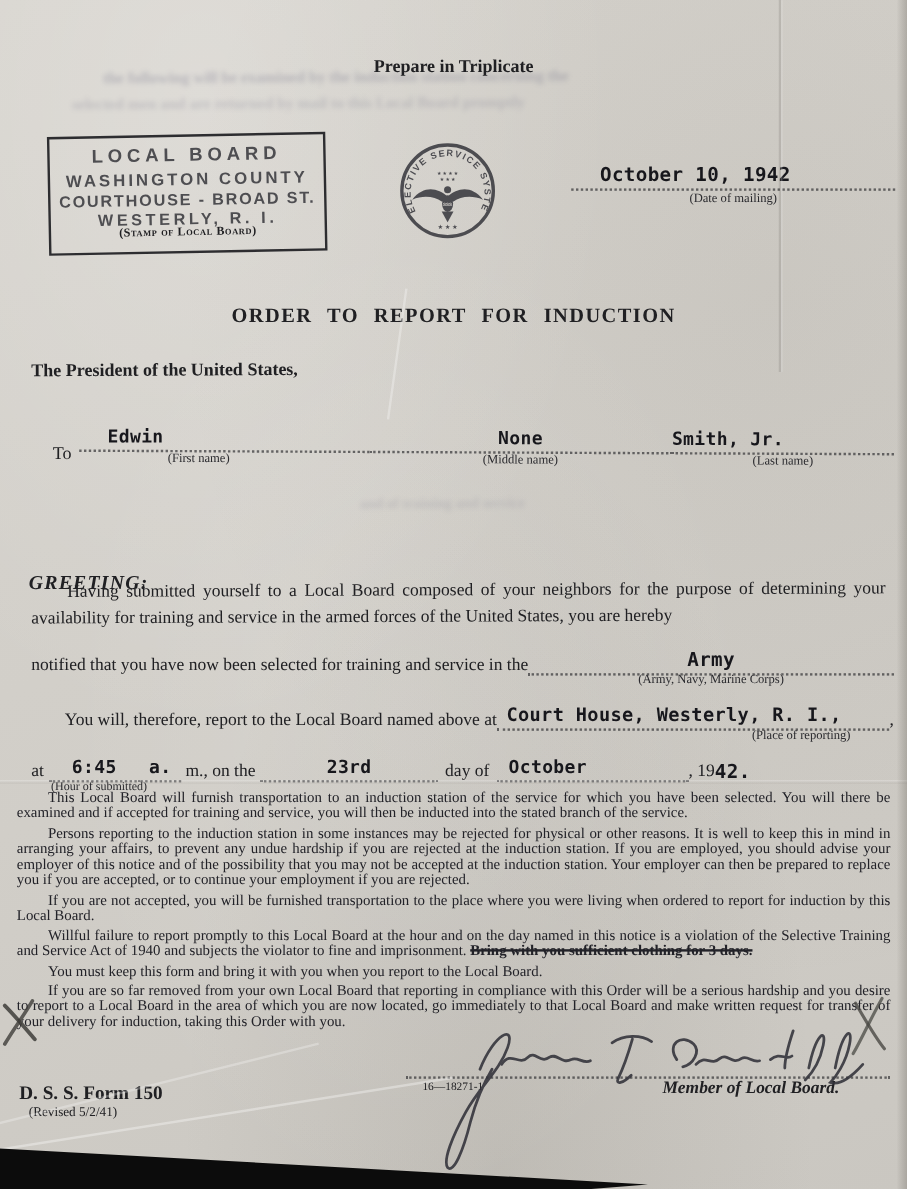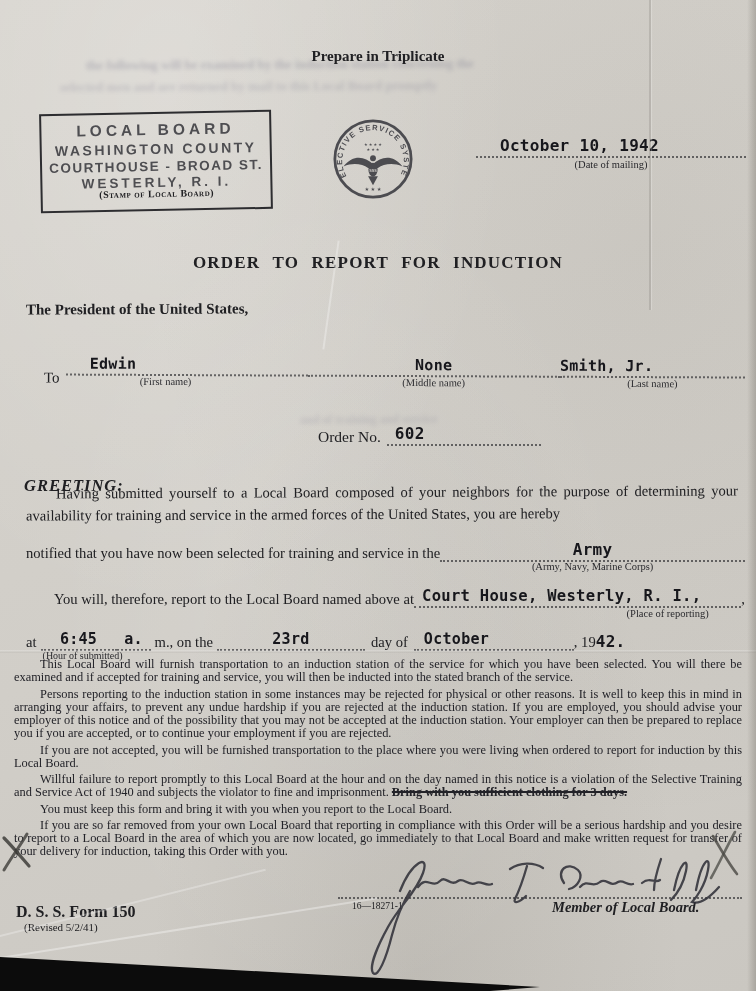--- a/index.html
+++ b/index.html
@@ -89,24 +89,20 @@
         <div class="dot" style="padding:0 0 1px;text-align:center;"><span class="typed">None</span></div>
         <div class="fieldlbl">(Middle name)</div>
       </div>
       <div style="flex:.88;">
         <div class="dot" style="padding:0 0 1px;text-align:left;"><span class="typed">Smith, Jr.</span></div>
         <div class="fieldlbl">(Last name)</div>
       </div>
     </div>
   </div>
 
-  <div class="abs flexrow" style="left:318px;top:424px;">
-    <span class="pr" style="font-size:15.5px;padding-right:6px;">Order No.</span>
-    <div class="dot" style="width:146px;padding:0 0 1px 8px;"><span class="typed" style="font-size:16px;">602</span></div>
-  </div>
 
   <div class="abs pr" style="left:24px;top:476px;font-weight:700;font-style:italic;font-size:16.5px;letter-spacing:1px;">GREETING:</div>
 
   <div class="abs pr" style="left:26px;top:481px;width:712px;font-size:14.6px;line-height:1.52;text-align:justify;text-indent:30px;transform:rotate(-.25deg);">Having submitted yourself to a Local Board composed of your neighbors for the purpose of determining your availability for training and service in the armed forces of the United States, you are hereby</div>
 
   <div class="abs flexrow" style="left:26px;top:587px;width:719px;">
     <span class="pr" style="font-size:14.6px;white-space:nowrap;text-indent:28px;display:inline-block;">You will, therefore, report to the Local Board named above at</span>
     <div class="dot" style="flex:1;position:relative;padding:0 0 1px 8px;">
       <span class="typed" style="font-size:15.5px;">Court House, Westerly, R. I.,</span>
       <div class="fieldlbl abs" style="left:180px;right:0;top:21px;">(Place of reporting)</div>

